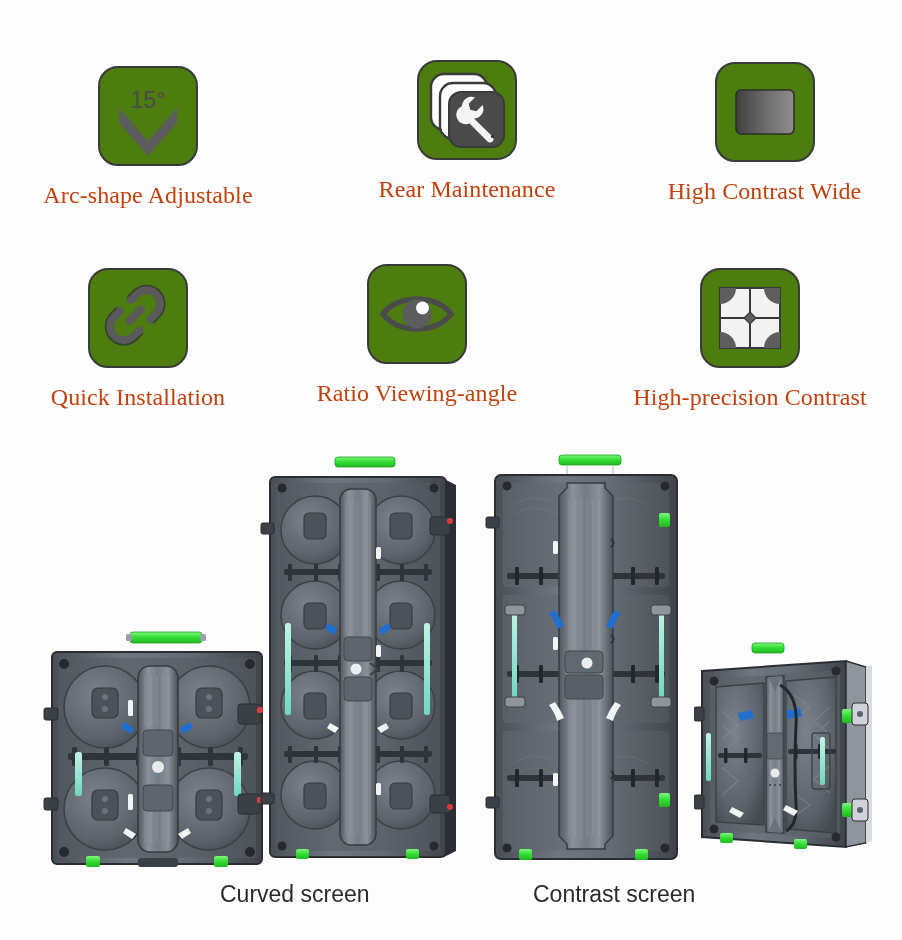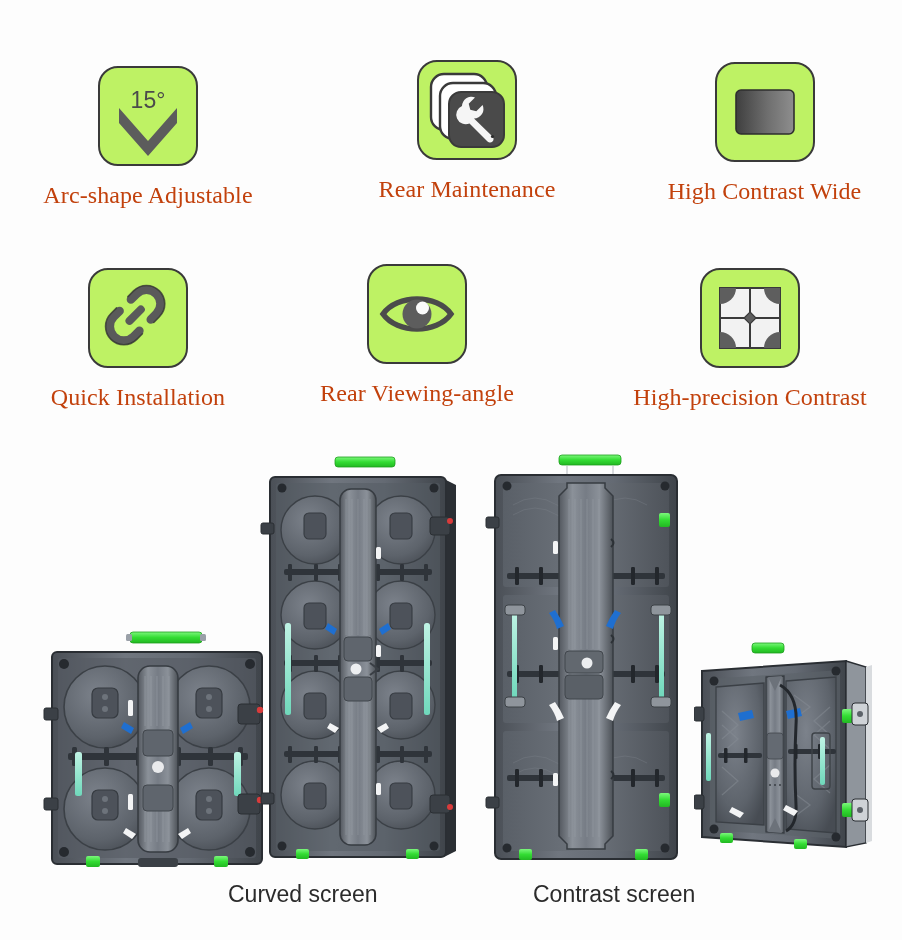--- a/index.html
+++ b/index.html
@@ -28,21 +28,21 @@
     position: absolute;
     display: flex;
     flex-direction: column;
     align-items: center;
   }
   .icon-box {
     width: 100px;
     height: 100px;
     border: 2px solid #3a3a3a;
     border-radius: 20px;
-    background: #bef264;
+    background: #4d7c0f;
     position: relative;
     box-sizing: border-box;
   }
   .feature-label {
     margin-top: 16px;
     font-family: "Liberation Serif", serif;
     font-size: 24px;
     color: #c2410c;
     white-space: nowrap;
     letter-spacing: 0.1px;
@@ -69,21 +69,21 @@
   .panel {
     position: absolute;
   }
   .caption {
     position: absolute;
     font-family: "Liberation Sans", sans-serif;
     font-size: 23px;
     color: #2b2b2b;
     white-space: nowrap;
   }
-  .cap-curved   { left: 220px; top: 446px; margin-left: 8px; }
+  .cap-curved   { left: 220px; top: 446px; }
   .cap-straight { left: 533px; top: 446px; }
 
   svg { display: block; }
 </style>
 </head>
 <body>
 
 <div class="features">
 
   <div class="feature f1">
@@ -143,21 +143,21 @@
   </div>
 
   <div class="feature f5">
     <div class="icon-box">
       <svg width="96" height="96" viewBox="0 0 96 96" aria-hidden="true">
         <path d="M14 48 C28 28, 68 28, 82 48 C68 68, 28 68, 14 48 Z" fill="none" stroke="#4b4b4b" stroke-width="5.5"></path>
         <circle cx="48" cy="48" r="14.5" fill="#5d5d5d"></circle>
         <circle cx="53.5" cy="42" r="6.5" fill="#fbfbfb"></circle>
       </svg>
     </div>
-    <div class="feature-label">Rear Viewing-angle</div>
+    <div class="feature-label">Ratio Viewing-angle</div>
   </div>
 
   <div class="feature f6">
     <div class="icon-box">
       <svg width="96" height="96" viewBox="0 0 96 96" aria-hidden="true">
         <rect x="18" y="18" width="60" height="60" fill="#f2f2f2" stroke="#3a3a3a" stroke-width="2"></rect>
         <path d="M18 18 h16 a16 16 0 0 1 -16 16 Z" fill="#5e5e5e"></path>
         <path d="M78 18 v16 a16 16 0 0 1 -16 -16 Z" fill="#5e5e5e"></path>
         <path d="M18 78 h16 a16 16 0 0 0 -16 -16 Z" fill="#5e5e5e"></path>
         <path d="M78 78 v-16 a16 16 0 0 0 -16 16 Z" fill="#5e5e5e"></path>

